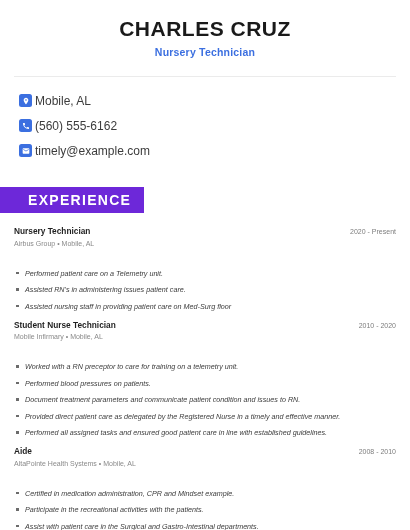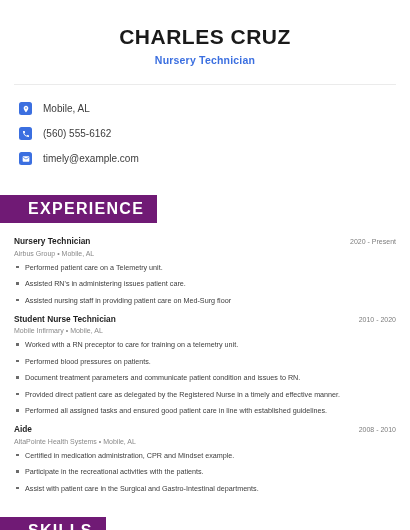--- a/index.html
+++ b/index.html
@@ -12,21 +12,21 @@
     background: #ffffff;
     font-family: "Liberation Sans", sans-serif;
     color: #2b2b2b;
     overflow: hidden;
   }
   .page {
     width: 410px;
     height: 530px;
     position: relative;
     box-sizing: border-box;
-    padding: 8px 14px;
+    padding: 0 14px;
   }
 
   
   .header {
     padding-top: 17px;
     text-align: center;
   }
   .name {
     font-size: 21px;
     font-weight: bold;
@@ -64,32 +64,32 @@
     border-radius: 2.5px;
     background: #3b6fe0;
     display: flex;
     align-items: center;
     justify-content: center;
     flex: 0 0 auto;
     margin-left: 5px;
   }
   .contact-icon svg { display: block; }
   .contact-text {
-    font-size: 10px;
+    font-size: 12px;
     color: #3c3c3c;
-    margin-left: 11px;
+    margin-left: 3px;
   }
 
   
   .section-badge {
     position: relative;
     margin-left: -14px;
-    background: #701a75;
+    background: #6d28d9;
     color: #ffffff;
-    font-size: 16px;
+    font-size: 14px;
     font-weight: bold;
     letter-spacing: 1.3px;
     display: inline-block;
     padding: 5px 13px 5px 28px;
   }
 
   .section-experience { margin-top: 26px; }
   .section-skills { margin-top: 24px; }
 
   
@@ -110,22 +110,23 @@
     color: #7d7d7d;
     white-space: nowrap;
   }
   .job-company {
     font-size: 7px;
     color: #8a8a8a;
     margin-top: 3.5px;
   }
   .bullets {
     list-style: none;
-    margin: 6px 0 0 0;
+    margin: 22px 0 0 0;
     padding: 0;
+    font-style: italic;
   }
   .bullets li {
     position: relative;
     padding-left: 11px;
     font-size: 7.2px;
     color: #3c3c3c;
     line-height: 1.25;
     margin-bottom: 7.5px;
   }
   .bullets li::before {

